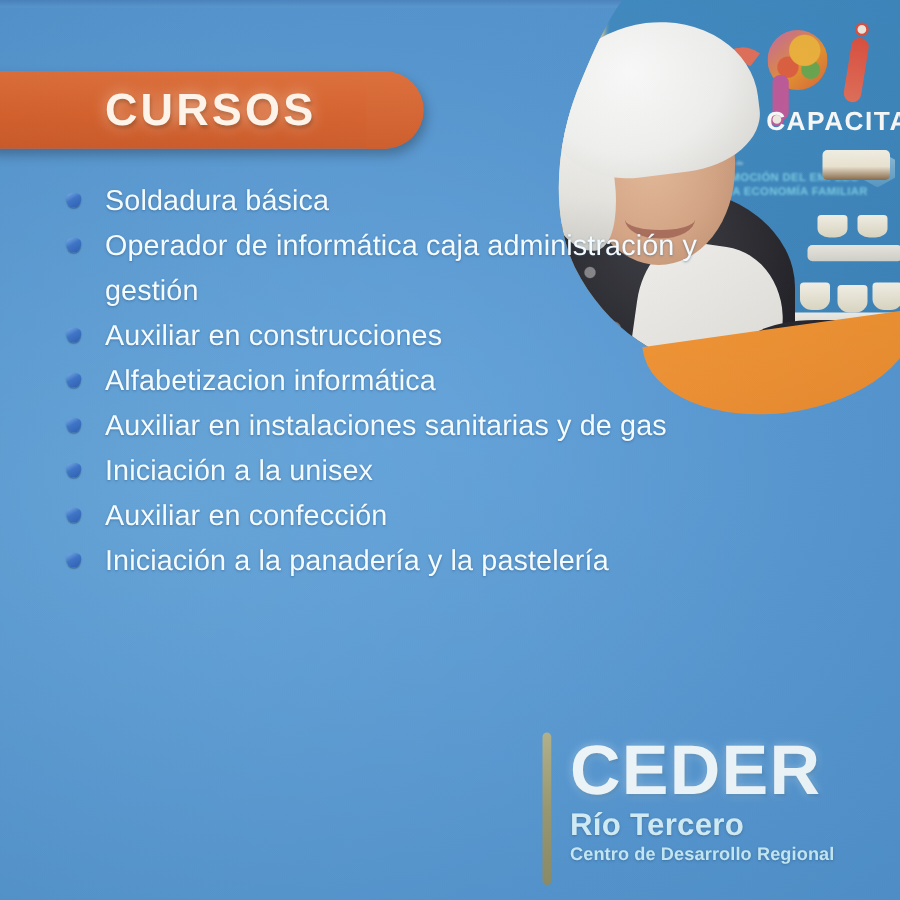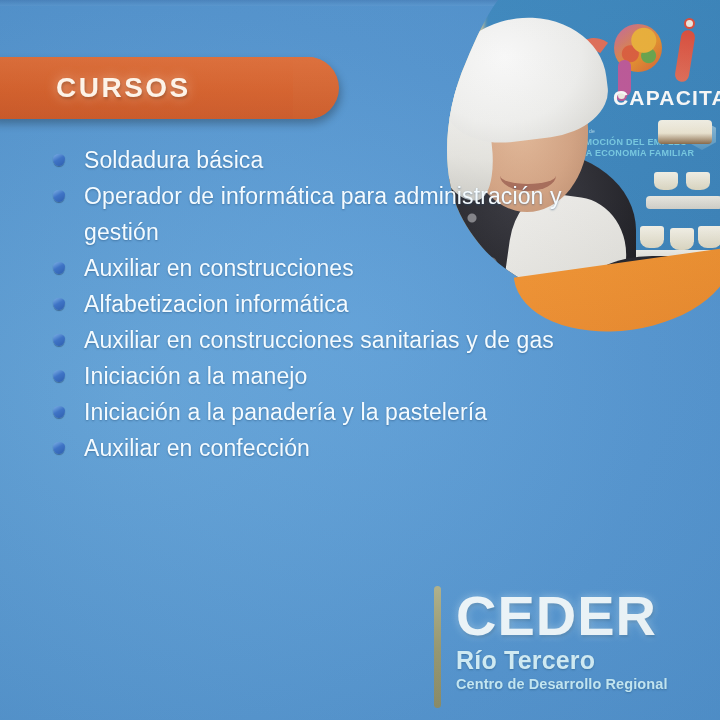--- a/index.html
+++ b/index.html
@@ -337,26 +337,26 @@
   .cursos-banner::after{
     content:"";
     position:absolute;
     right:-1px; top:0;
     width:46px; height:100%;
     background: linear-gradient(180deg, #e2703a 0%, #d05c28 100%);
     border-radius: 0 40px 40px 0;
   }
   .cursos-text {
     position: absolute;
-    left: 56px;
+    left: 84px;
     top: 62px;
     height: 52px;
     line-height: 52px;
     color: #fdf3e8;
-    font-size: 28px;
+    font-size: 36px;
     font-weight: bold;
     letter-spacing: 2.5px;
     text-shadow: 0 0 12px rgba(255,240,220,.55), 1px 2px 3px rgba(120,45,10,.55);
     z-index: 5;
   }
 
   
   .course-list {
     position: absolute;
     left: 50px;
@@ -502,63 +502,63 @@
       <span class="cont">Soldadura básica</span>
     </div>
 
 
 
 
     <div class="course-item" style="width:500px;">
       <span class="bullet">
           <i></i>
         </span>
-      <span class="cont">Operador de informática para administración y gestión</span>
+      <span class="cont">Operador de informática caja administración y gestión</span>
     </div>
 
     <div class="course-item">
       <span class="bullet">
           <i></i>
         </span>
       <span class="cont">Auxiliar en construcciones</span>
     </div>
 
     <div class="course-item">
       <span class="bullet">
           <i></i>
         </span>
       <span class="cont">Alfabetizacion informática</span>
     </div>
 
     <div class="course-item" style="width:590px;">
       <span class="bullet">
           <i></i>
         </span>
-      <span class="cont">Auxiliar en construcciones sanitarias y de gas</span>
+      <span class="cont">Auxiliar en instalaciones sanitarias y de gas</span>
     </div>
 
     <div class="course-item">
       <span class="bullet">
           <i></i>
         </span>
-      <span class="cont">Iniciación a la manejo</span>
+      <span class="cont">Iniciación a la unisex</span>
     </div>
 
     <div class="course-item">
       <span class="bullet">
           <i></i>
         </span>
+      <span class="cont">Auxiliar en confección</span>
+    </div>
+
+    <div class="course-item">
+      <span class="bullet">
+          <i></i>
+        </span>
       <span class="cont">Iniciación a la panadería y la pastelería</span>
-    </div>
-
-    <div class="course-item">
-      <span class="bullet">
-          <i></i>
-        </span>
-      <span class="cont">Auxiliar en confección</span>
     </div>
 
   </div>
 
   <div class="ceder-divider"></div>
   <div class="ceder-block">
     <div class="ceder-main">CEDER</div>
     <div class="ceder-sub">Río Tercero</div>
     <div class="ceder-sub2">Centro de Desarrollo Regional</div>
   </div>

